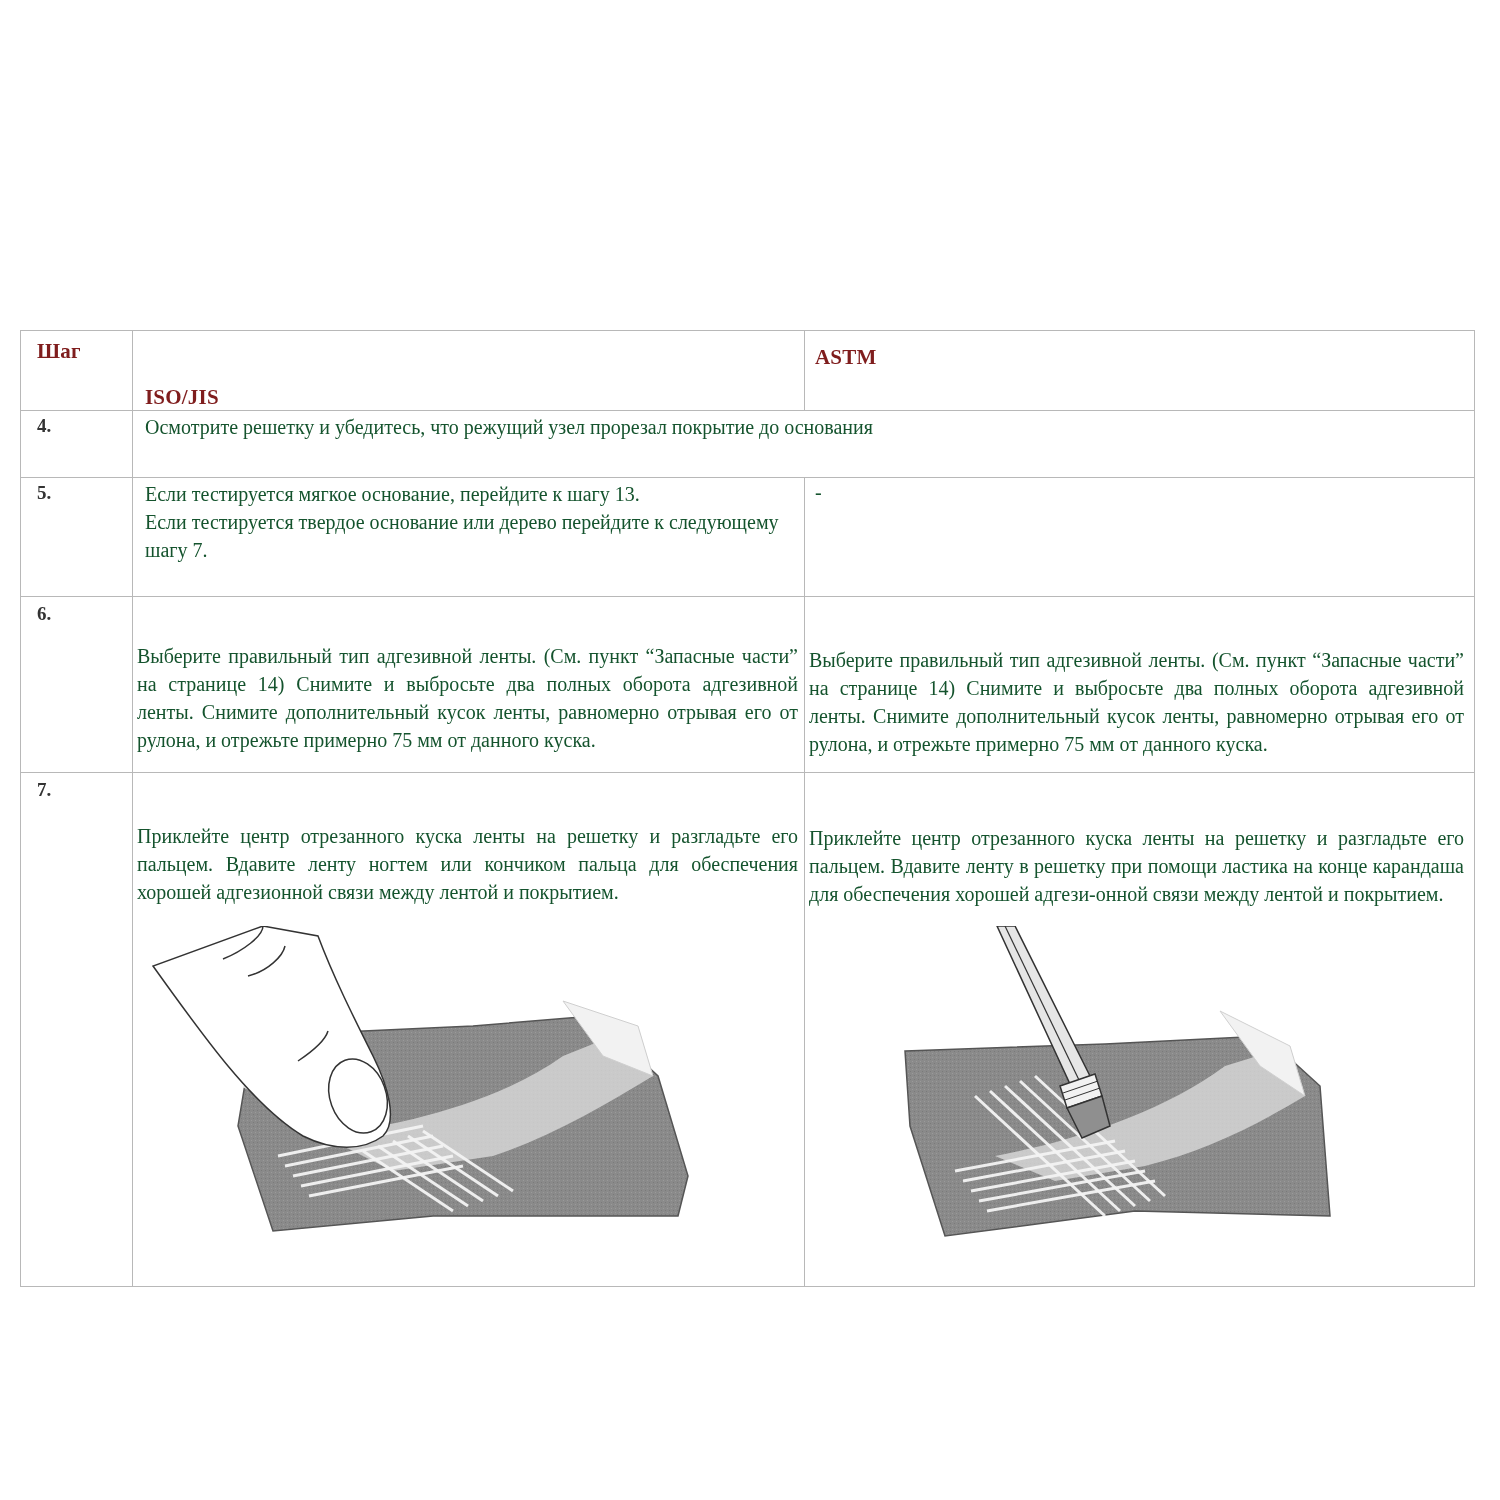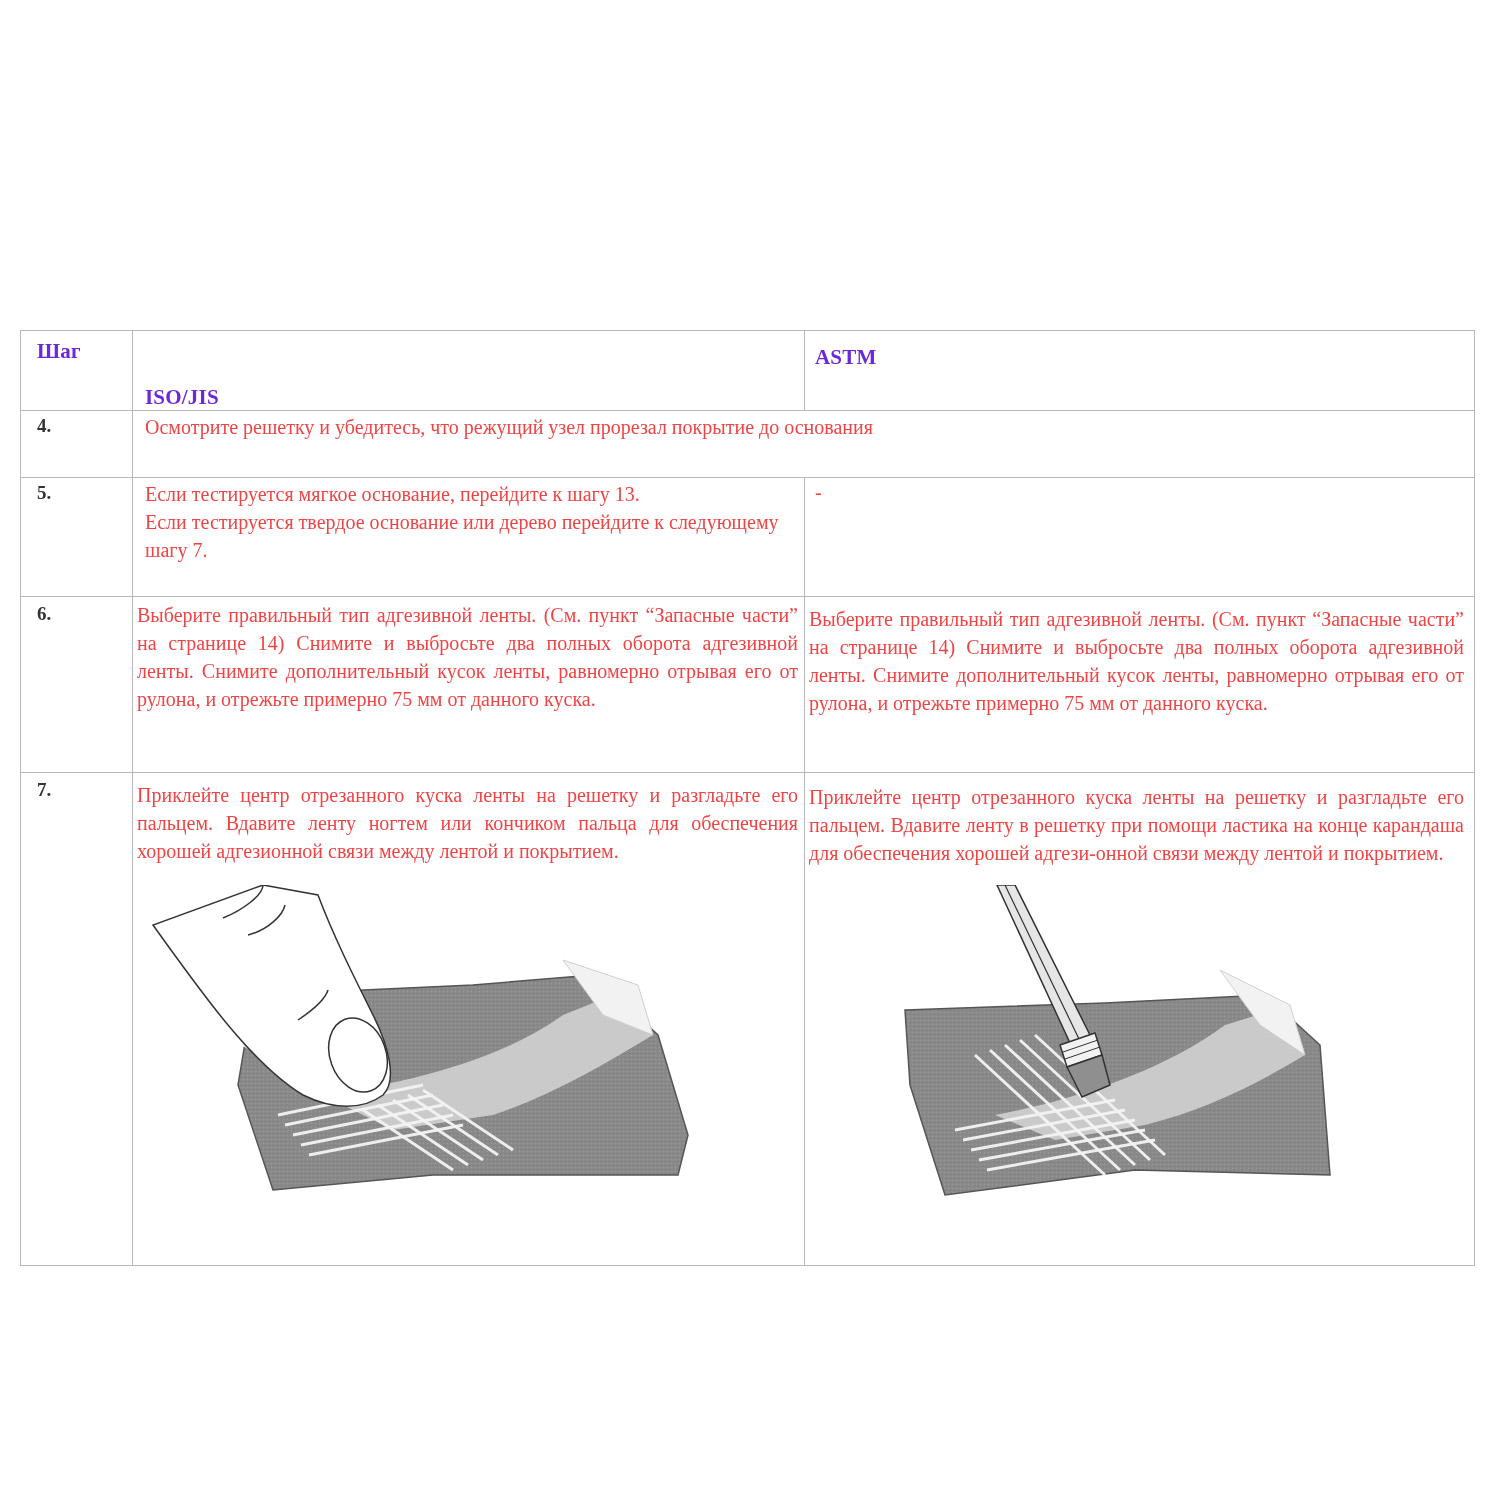--- a/index.html
+++ b/index.html
@@ -34,35 +34,35 @@
     padding: 0;
   }
   .col-step { width: 112px; }
   .col-iso { width: 672px; }
   .col-astm { width: 670px; }
 
   .hdr td { height: 46px; }
   .hdr .h-text {
     font-weight: bold;
     font-size: 21px;
-    color: #6d28d9;
+    color: #7f1d1d;
     letter-spacing: 0.2px;
   }
   .step-num {
     font-weight: bold;
     font-size: 19px;
     color: #333;
     padding: 4px 0 0 16px;
   }
   .cell-text {
     font-size: 20px;
     line-height: 28px;
-    color: #ef4444;
-  }
-  .justify { text-align: justify; text-align-last: left; }
+    color: #14532d;
+  }
+  .justify { text-align: justify; text-align-last: left; margin-top: 41px; }
 
   .r4 td { height: 66px; }
   .r5 td { height: 118px; }
   .r6 td { height: 175px; }
   .r7 td { height: 492px; }
 
   .illus {
     position: relative;
     width: 100%;
     height: 360px;

